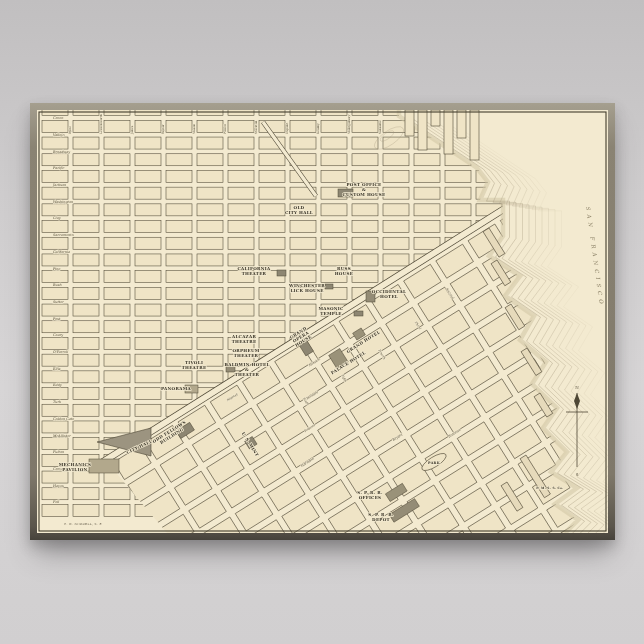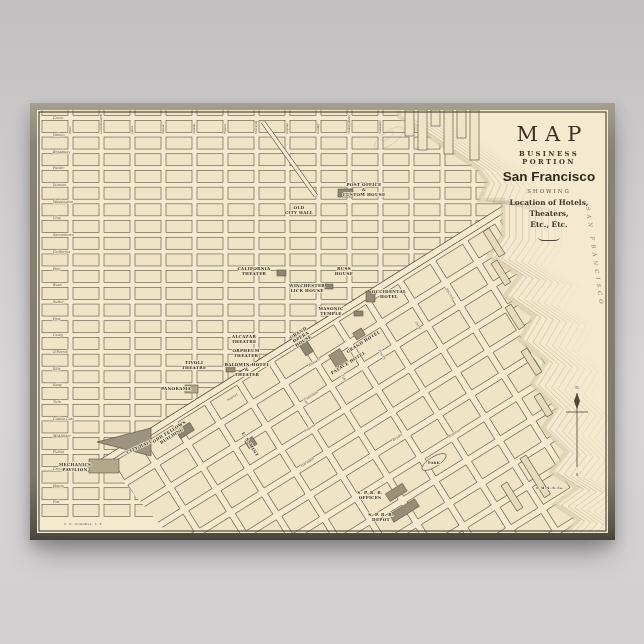--- a/index.html
+++ b/index.html
@@ -884,24 +884,14 @@
         <text font-size="4.1" font-weight="bold" text-anchor="middle" fill="#3a3528" letter-spacing="0.3" paint-order="stroke" stroke="#f3ead0" stroke-width="1.4" transform="translate(133 323) rotate(-32)"><tspan x="0" dy="0">ODD FELLOWS</tspan><tspan x="0" dy="4.8">BUILDING</tspan></text>
         <text font-size="4.1" font-weight="bold" text-anchor="middle" fill="#3a3528" letter-spacing="0.3" paint-order="stroke" stroke="#f3ead0" stroke-width="1.4" x="38" y="356"><tspan x="38" dy="0">MECHANICS</tspan><tspan x="38" dy="4.8">PAVILION</tspan></text>
         <text font-size="4.1" font-weight="bold" text-anchor="middle" fill="#3a3528" letter-spacing="0.3" paint-order="stroke" stroke="#f3ead0" stroke-width="1.4" transform="translate(212 335) rotate(58)"><tspan x="0" dy="0">U. S. MINT</tspan></text>
         <text font-size="4.1" font-weight="bold" text-anchor="middle" fill="#3a3528" letter-spacing="0.3" paint-order="stroke" stroke="#f3ead0" stroke-width="1.4" x="333" y="384"><tspan x="333" dy="0">S. P. R. R.</tspan><tspan x="333" dy="4.8">OFFICES</tspan></text>
         <text font-size="4.1" font-weight="bold" text-anchor="middle" fill="#3a3528" letter-spacing="0.3" paint-order="stroke" stroke="#f3ead0" stroke-width="1.4" x="344" y="406"><tspan x="344" dy="0">S. P. R. R.</tspan><tspan x="344" dy="4.8">DEPOT</tspan></text>
         <text font-size="3.4" font-weight="bold" text-anchor="middle" fill="#3a3528" letter-spacing="0.3" paint-order="stroke" stroke="#f3ead0" stroke-width="1.4" x="397" y="354"><tspan x="397" dy="0">PARK</tspan></text>
         <text font-size="3" font-weight="bold" text-anchor="middle" fill="#3a3528" letter-spacing="0.3" paint-order="stroke" stroke="#f3ead0" stroke-width="1.4" x="513" y="379"><tspan x="513" dy="0">P. M. S. S. Co.</tspan></text>
         <text x="27" y="414.5" font-size="2.8" letter-spacing="0.4" fill="#5a5340">C. W. NORDELL, S. F.</text>
         <rect x="2" y="2" width="567" height="419" fill="none" stroke="#423c2c" stroke-width="1.1"></rect>
       </svg>
-    <div id="title-block">
-      <div class="t1">MAP</div>
-      <div class="t2">BUSINESS PORTION</div>
-      <div class="t3">San Francisco</div>
-      <div class="t4">SHOWING</div>
-      <div class="t5">Location of Hotels,</div>
-      <div class="t6">Theaters,</div>
-      <div class="t7">Etc., Etc.</div>
-      <div class="flourish"></div>
-    </div>
   </div>
 </div>
 
 </body></html>

